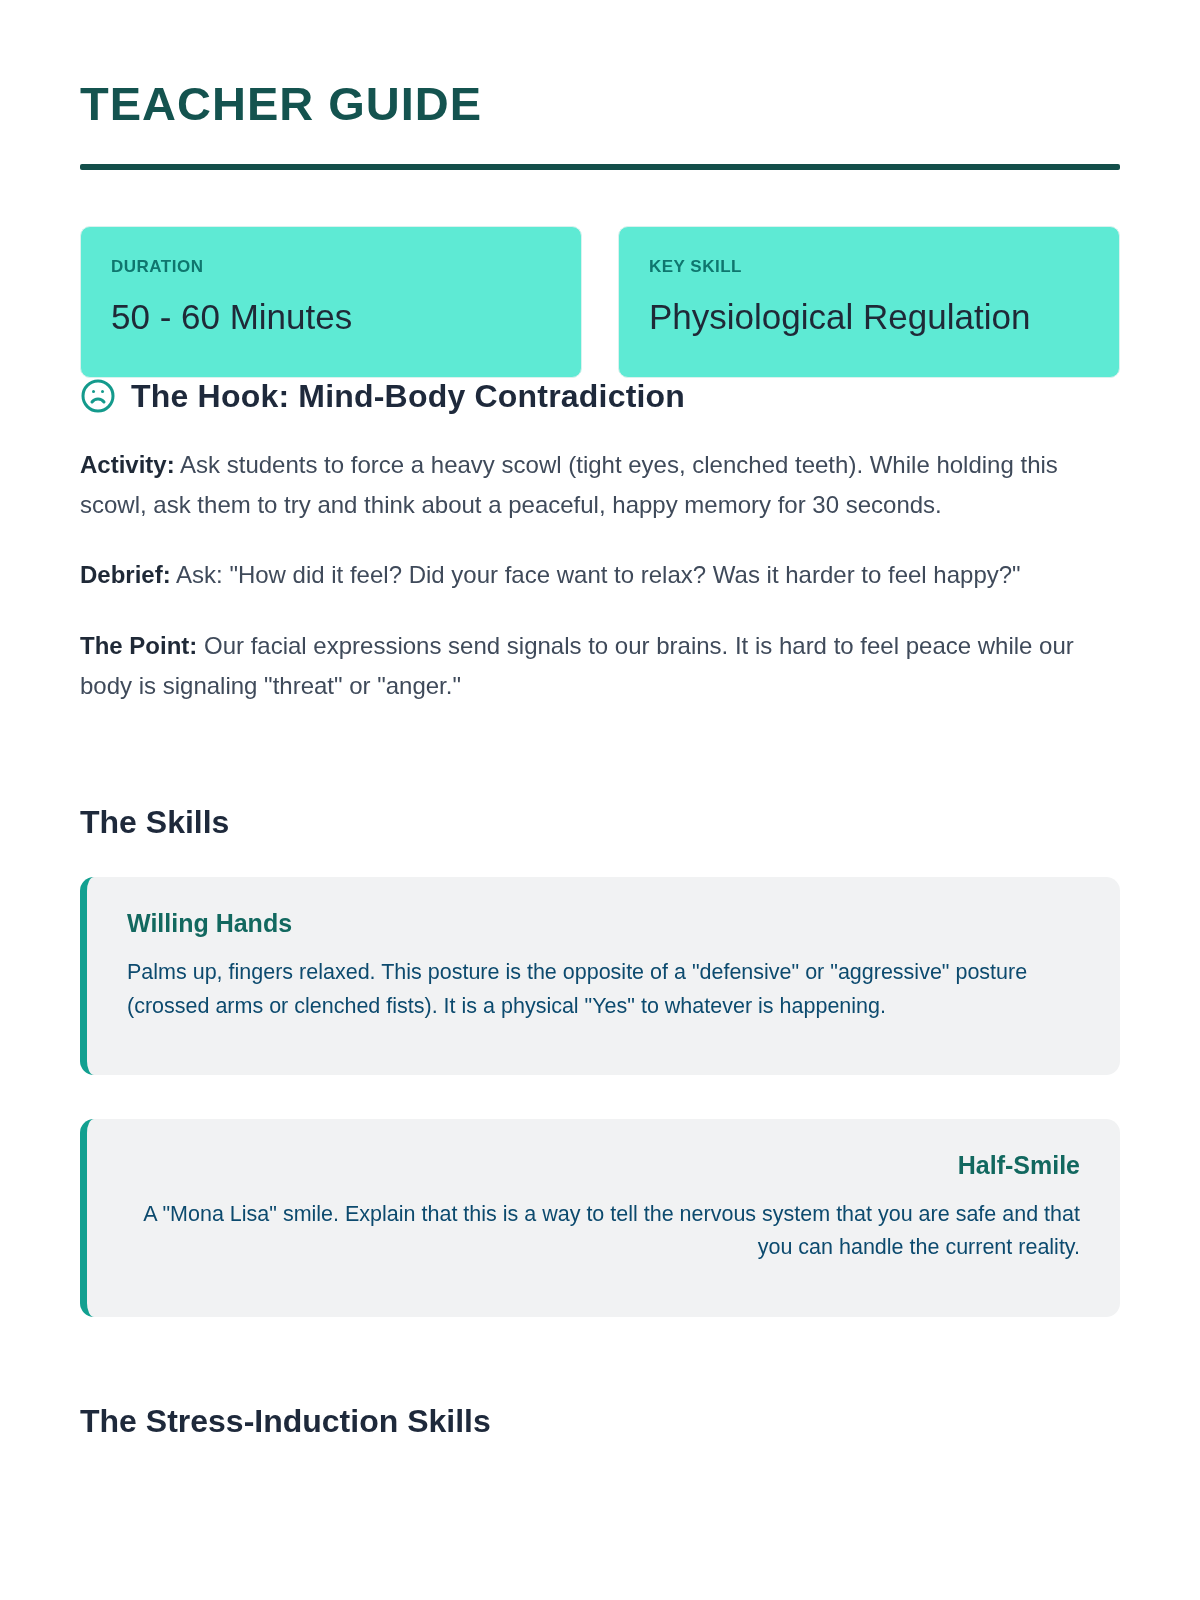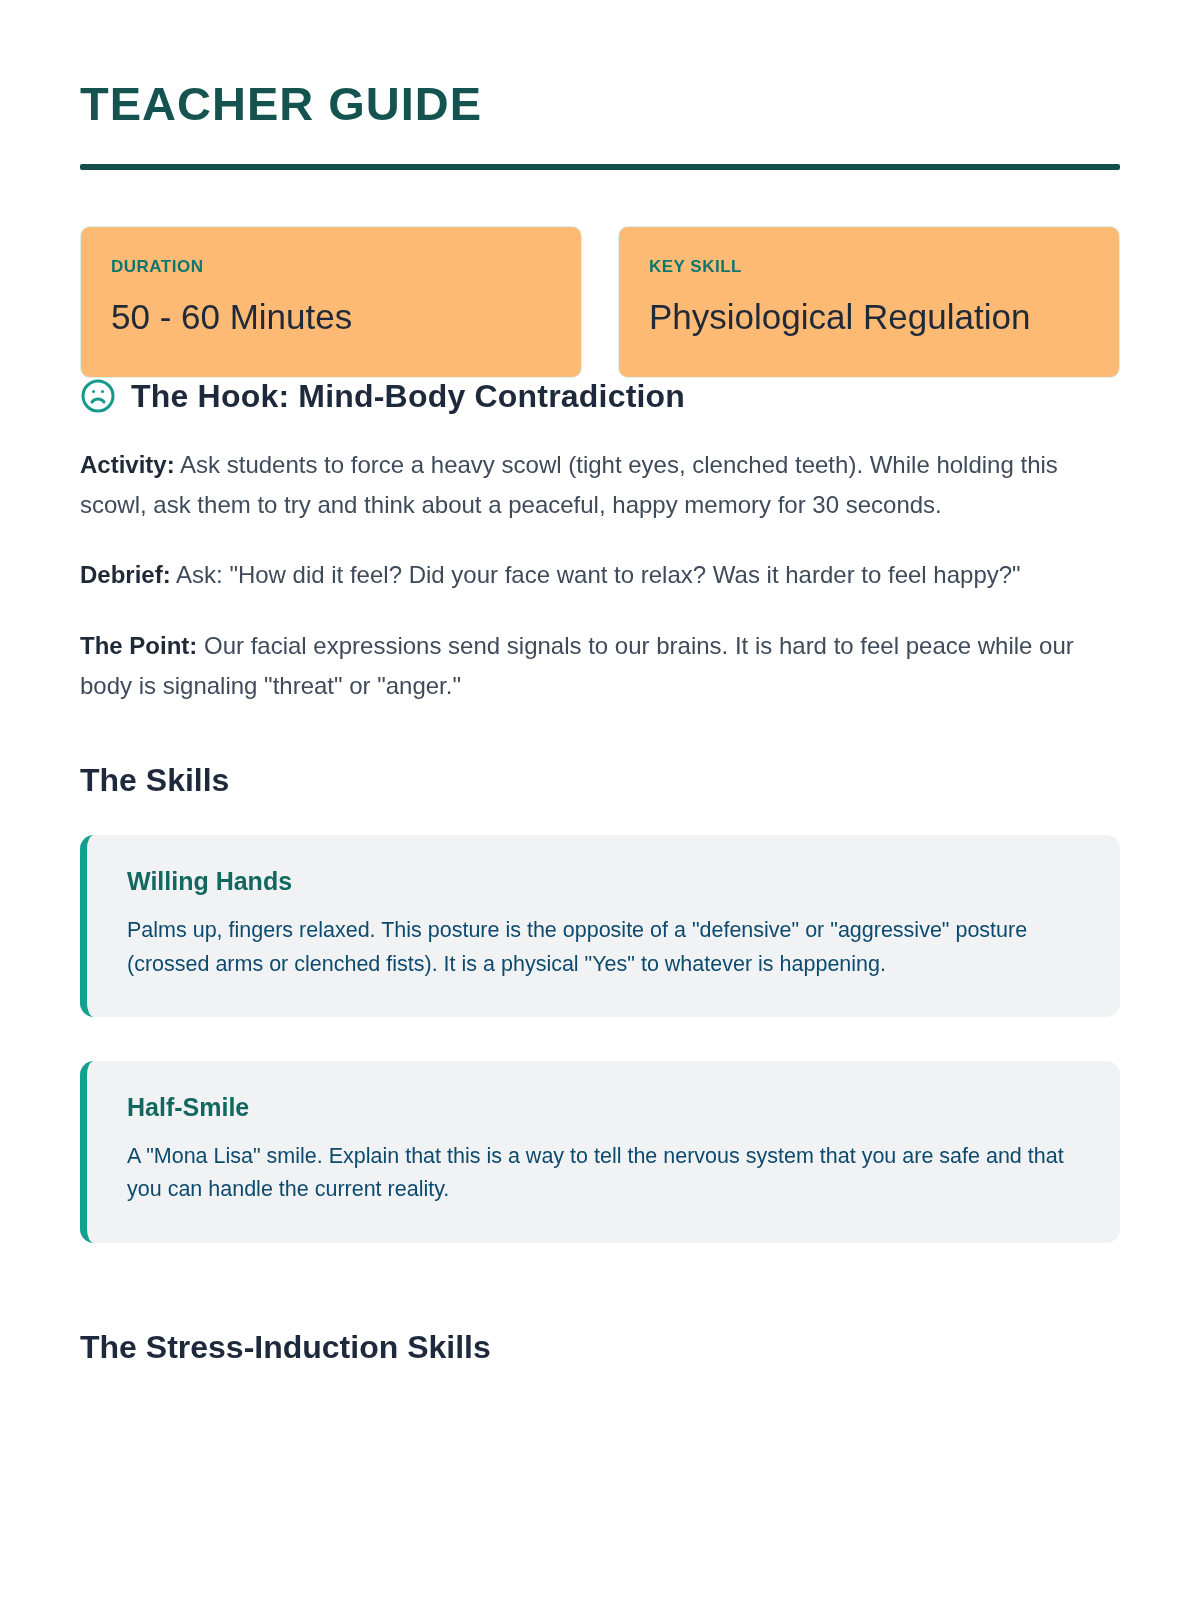--- a/index.html
+++ b/index.html
@@ -36,21 +36,21 @@
   }
 
   
   .info-row {
     margin-top: 56px;
     display: flex;
     gap: 36px;
   }
   .info-card {
     flex: 1;
-    background: #fdba74;
+    background: #5eead4;
     border: 1px solid #d9f2ee;
     border-radius: 10px;
     padding: 30px 30px 40px 30px;
   }
   .info-label {
     font-size: 17px;
     font-weight: 700;
     letter-spacing: 0.5px;
     color: #0f766e;
     text-transform: uppercase;
@@ -78,34 +78,34 @@
   .para {
     margin-top: 30px;
     font-size: 24px;
     line-height: 1.68;
     color: #3f4a5a;
     max-width: 1020px;
   }
   .para strong { color: #1f2937; font-weight: 700; }
 
   
-  .skills-section { margin-top: 56px; }
+  .skills-section { margin-top: 98px; }
   .skills-title {
     font-size: 32px;
     font-weight: 700;
     color: #1e293b;
   }
   .skill-card {
     margin-top: 36px;
     background: #f1f2f3;
     border-left: 7px solid #12a090;
     border-radius: 14px;
-    padding: 32px 40px 36px 40px;
+    padding: 32px 40px 52px 40px;
   }
-  .skill-card + .skill-card { margin-top: 44px; }
+  .skill-card + .skill-card { margin-top: 44px; text-align: right; }
   .skill-title {
     font-size: 25px;
     font-weight: 700;
     color: #12685f;
   }
   .skill-text {
     margin-top: 18px;
     font-size: 21.5px;
     line-height: 1.55;
     color: #0c4a6e;

